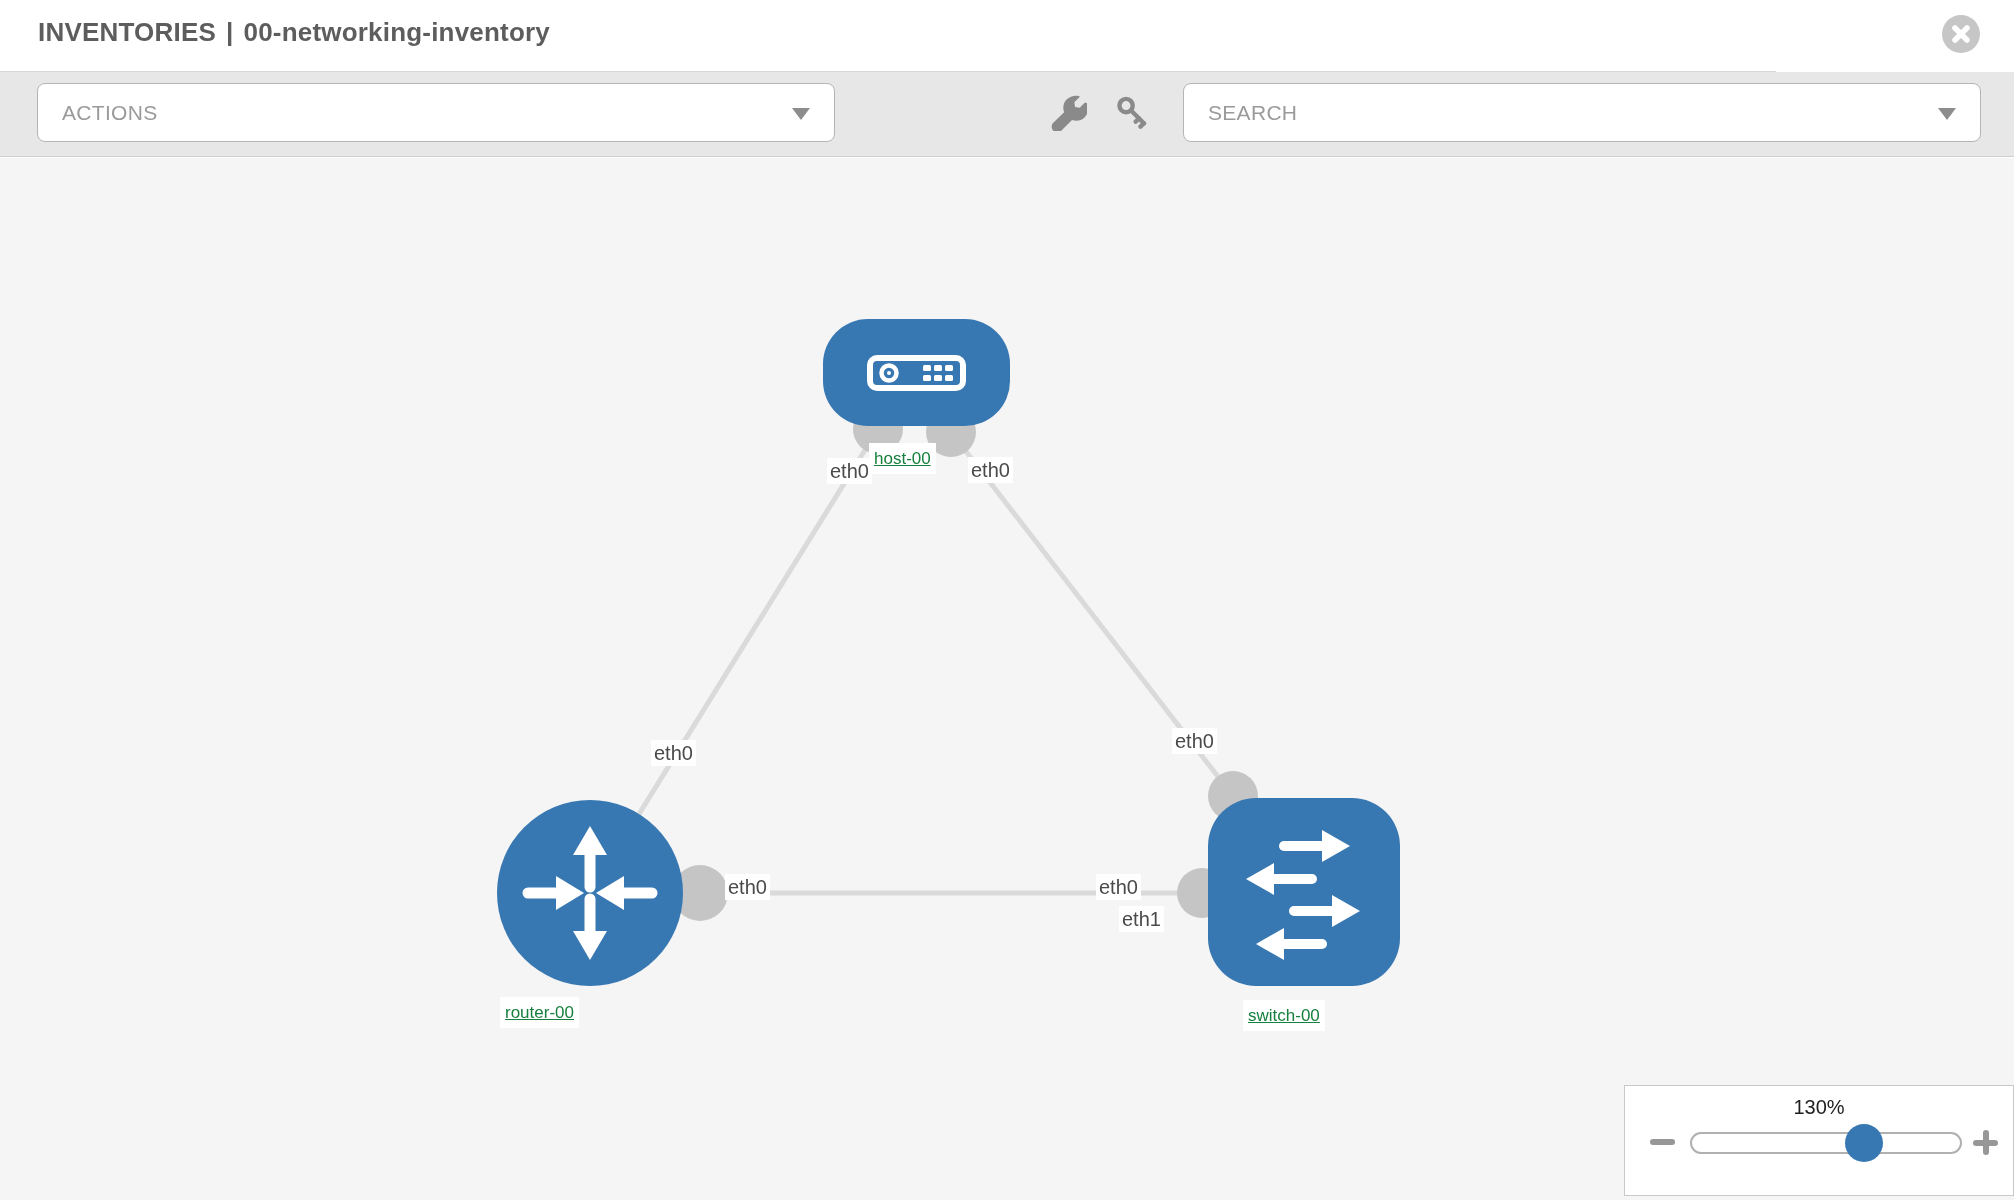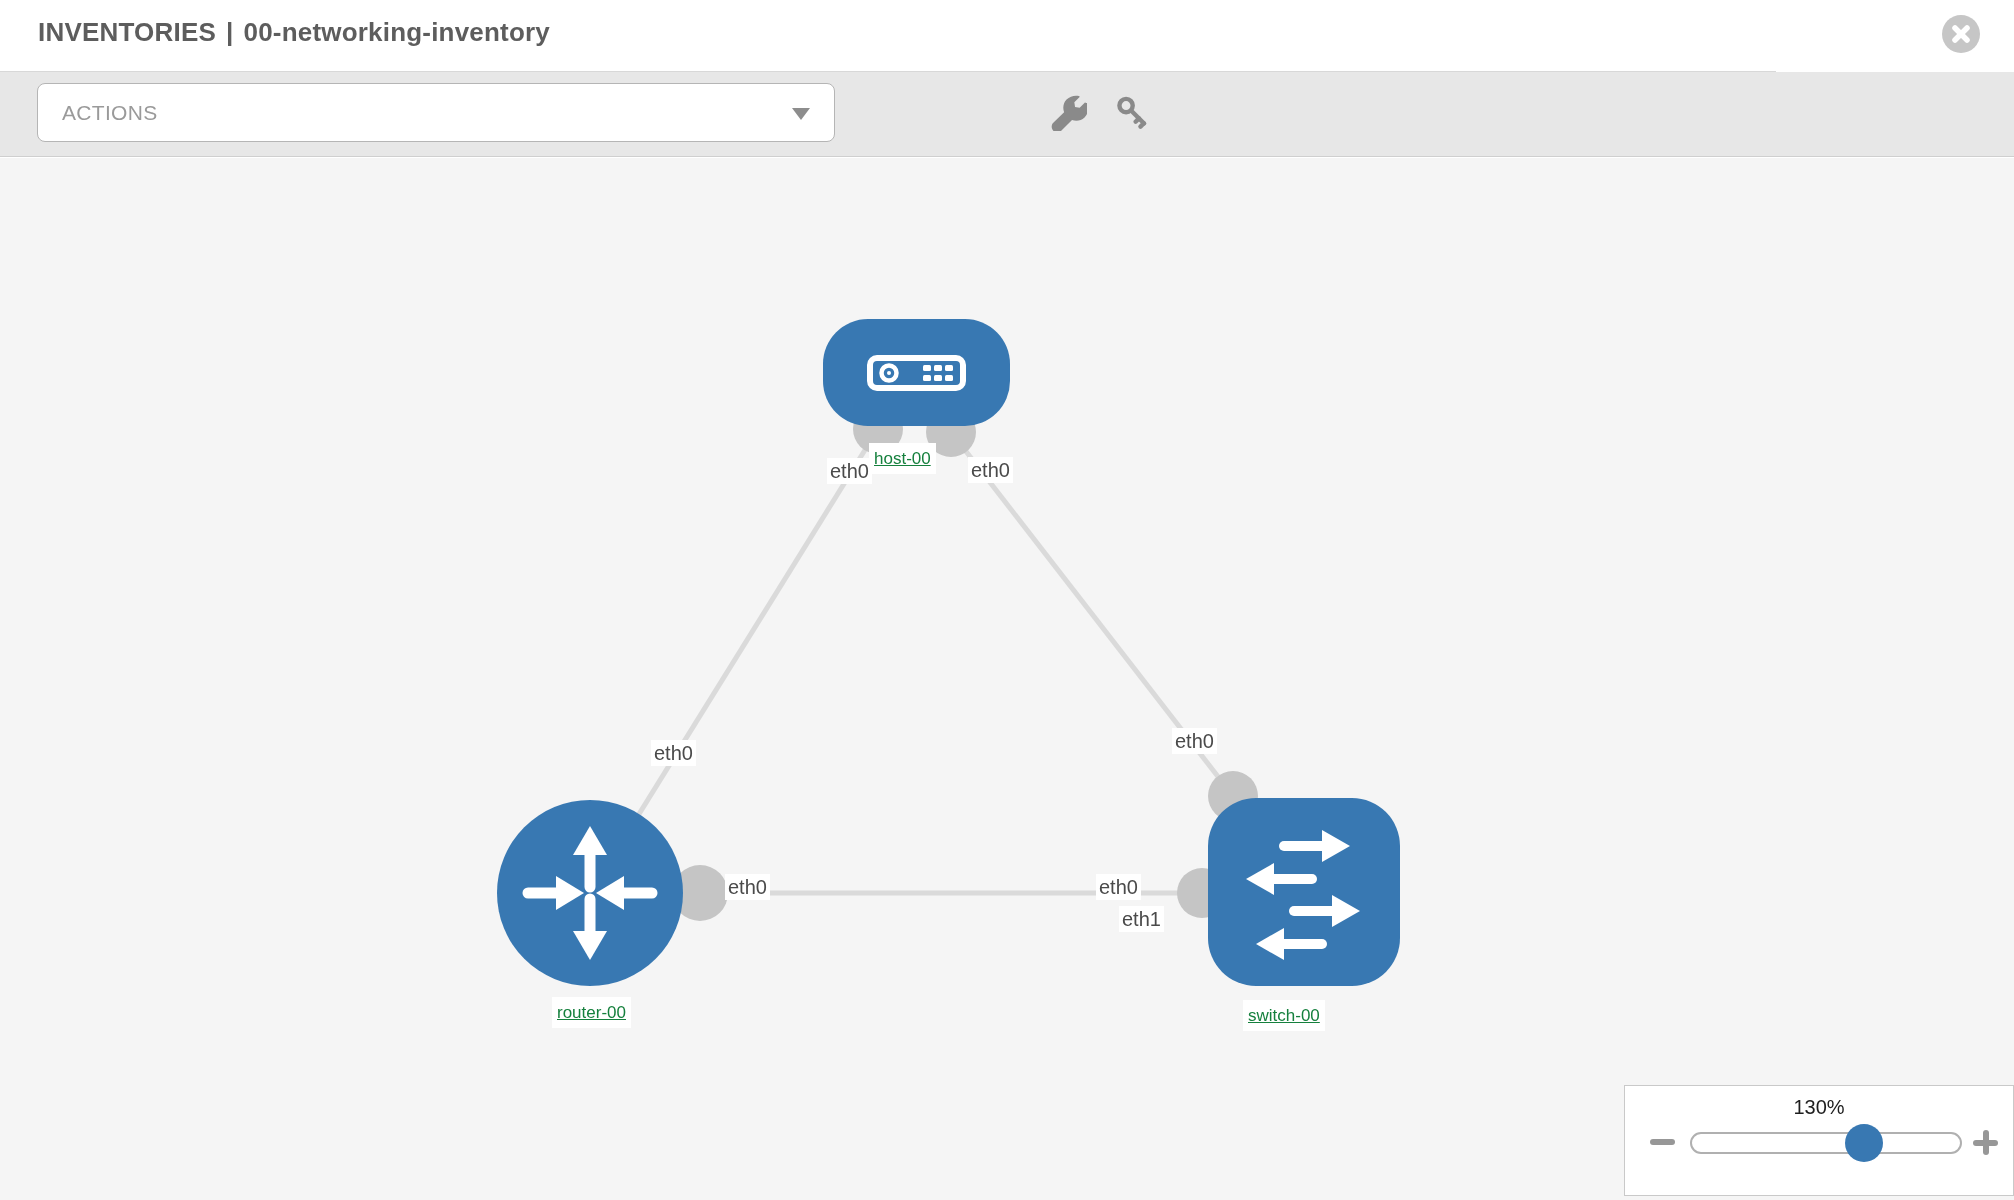--- a/index.html
+++ b/index.html
@@ -94,20 +94,24 @@
       <svg width="36" height="36" viewBox="0 0 26 26">
         <g fill="none" stroke="#8a8a8a" stroke-width="3.2" stroke-linecap="round">
           <circle cx="8" cy="7.6" r="4.8"></circle>
           <path d="M11.6 11.2l9.4 9.4"></path>
           <path d="M17.3 16.9l-2.4 2.4"></path>
           <path d="M20.8 20.4l-2.4 2.4"></path>
         </g>
       </svg>
     </div>
 
+    <div class="dropdown dropdown-search">
+      <span class="dd-label">SEARCH</span>
+      <span class="caret"></span>
+    </div>
   </div>
 
   <div class="canvas">
 
     <svg class="topo-svg" width="2014" height="1042" viewBox="0 0 2014 1042">
 
       <g stroke="#dadada" stroke-width="5">
         <line x1="878" y1="271" x2="590" y2="735"></line>
         <line x1="951" y1="274" x2="1233" y2="638"></line>
         <line x1="590" y1="735" x2="1304" y2="735"></line>
@@ -167,21 +171,21 @@
 
     <div class="chip" style="left:827px; top:300px;">eth0</div>
     <div class="chip" style="left:651px; top:582px;">eth0</div>
     <div class="chip" style="left:968px; top:299px;">eth0</div>
     <div class="chip" style="left:1172px; top:570px;">eth0</div>
     <div class="chip" style="left:725px; top:716px;">eth0</div>
     <div class="chip" style="left:1096px; top:716px;">eth0</div>
     <div class="chip" style="left:1119px; top:716px;margin-top:32px;">eth1</div>
 
     <div class="chip node-label" style="left:869px; top:285px;">host-00</div>
-    <div class="chip node-label" style="left:552px; top:839px;">router-00</div>
+    <div class="chip node-label" style="left:500px; top:839px;">router-00</div>
     <div class="chip node-label" style="left:1243px; top:842px;">switch-00</div>
 
     <div class="zoom-panel">
       <div class="zoom-level">130%</div>
       <div class="zoom-minus"></div>
       <div class="slider-track"></div>
       <div class="slider-thumb"></div>
       <div class="zoom-plus"></div>
     </div>
 

